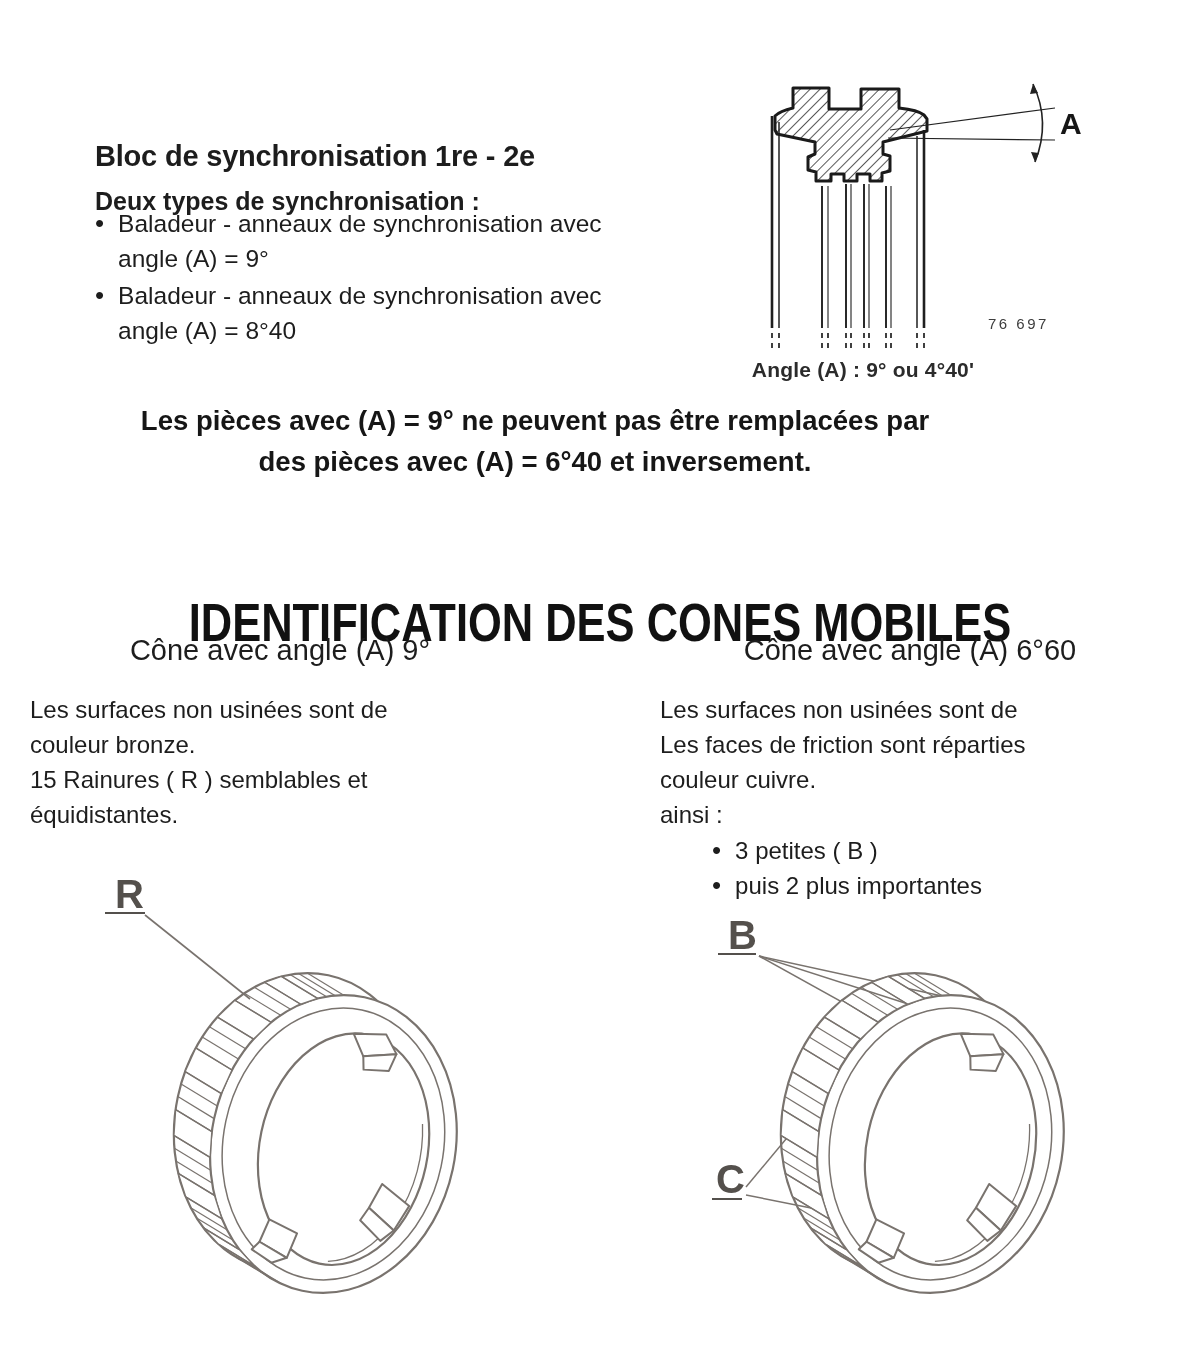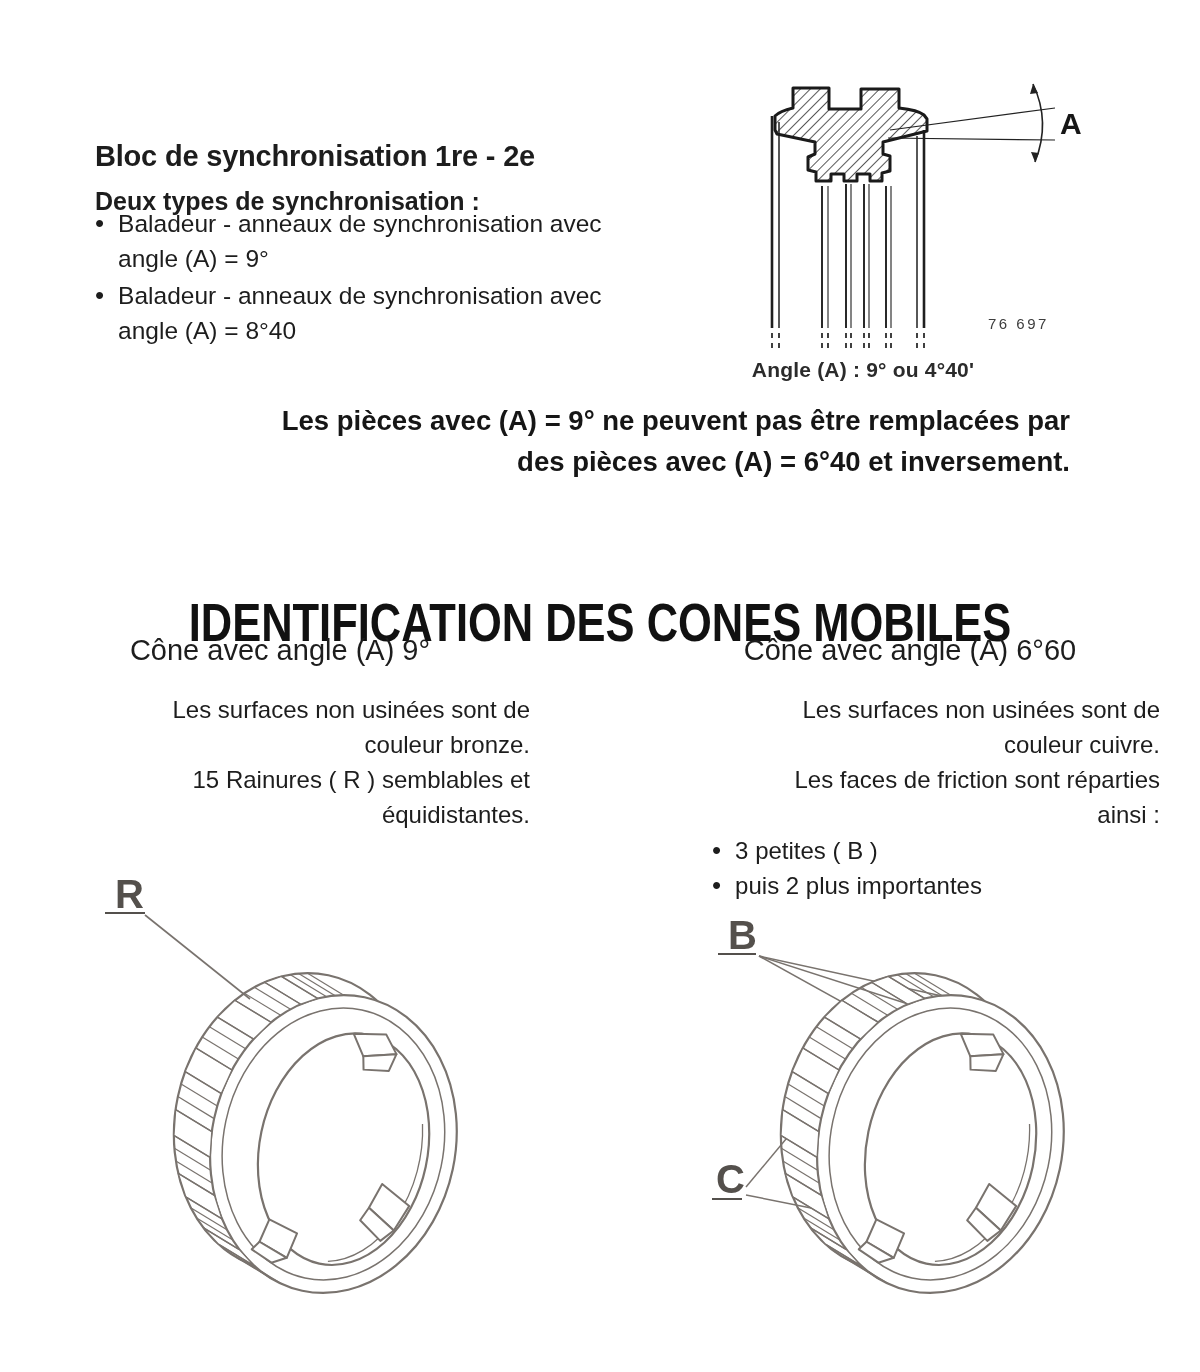--- a/index.html
+++ b/index.html
@@ -11,29 +11,29 @@
   .abs{position:absolute;}
   .intro-title{left:95px;top:106px;font-size:29px;font-weight:700;letter-spacing:-0.2px;margin-top:34px;}
   .intro-sub{left:95px;top:166px;font-size:25px;font-weight:700;}
   .intro-list{left:95px;top:206px;width:600px;}
   .intro-li{display:flex;align-items:flex-start;margin-bottom:2px;}
   .intro-dot{font-size:26px;line-height:35px;margin-right:14px;}
   .intro-li-text{font-size:24.5px;line-height:35px;}
   .fig-top-svg{left:710px;top:50px;}
   .fig-top-caption{left:718px;top:358px;width:290px;text-align:center;
     font-size:21px;font-weight:700;color:#2b2b2b;letter-spacing:0.2px;}
-  .warning{left:0;top:400px;width:1070px;text-align:right;
+  .warning{left:0;top:400px;width:1070px;text-align:center;
     font-size:27.5px;font-weight:700;line-height:41px;color:#161616;}
   .section-title{left:0;top:548px;width:1200px;text-align:center;
     font-size:53px;font-weight:700;color:#111;
     transform:scaleX(0.82);transform-origin:600px 50%;white-space:nowrap;}
   .col-head{width:500px;text-align:center;font-size:29px;font-weight:400;top:634px;}
   .col-head.left{left:30px;}
   .col-head.right{left:660px;}
-  .col-body{width:500px;text-align:right;font-size:24px;line-height:35px;top:692px;}
+  .col-body{width:500px;text-align:left;font-size:24px;line-height:35px;top:692px;}
   .col-body.left{left:30px;}
   .col-body.right{left:660px;}
   .col-bullets{left:712px;top:833px;width:430px;}
   .col-bullet{display:flex;align-items:flex-start;}
   .col-bullet .intro-dot{line-height:35px;}
   .col-bullet-text{font-size:24px;line-height:35px;}
   svg text{font-family:"Liberation Sans",sans-serif;}
   .draw-label{font-size:40px;font-weight:700;fill:#54504c;}
   .fig-num{font-size:15px;fill:#3d3d3d;letter-spacing:2.5px;}
   .angle-a{font-size:30px;font-weight:700;fill:#161616;}
@@ -132,22 +132,22 @@
 
 <div class="abs col-body left">
   <div>Les surfaces non usinées sont de</div>
   <div>couleur bronze.</div>
   <div>15 Rainures ( R ) semblables et</div>
   <div>équidistantes.</div>
 </div>
 
 <div class="abs col-body right">
   <div>Les surfaces non usinées sont de</div>
+  <div>Les faces de friction sont réparties</div>
   <div>couleur cuivre.</div>
-  <div>Les faces de friction sont réparties</div>
   <div>ainsi :</div>
 </div>
 
 <div class="abs col-bullets">
   <div class="col-bullet">
     <span class="intro-dot">•</span>
     <span class="col-bullet-text">3 petites ( B )</span>
   </div>
   <div class="col-bullet">
     <span class="intro-dot">•</span>

